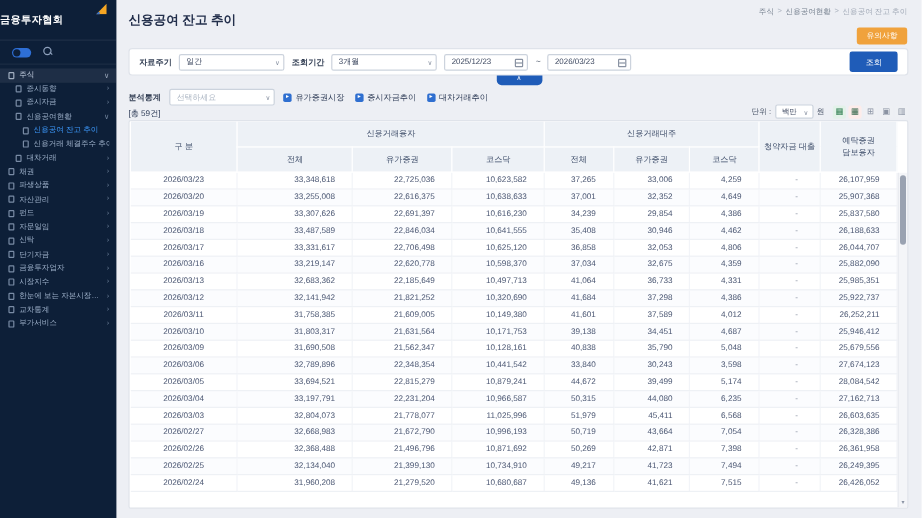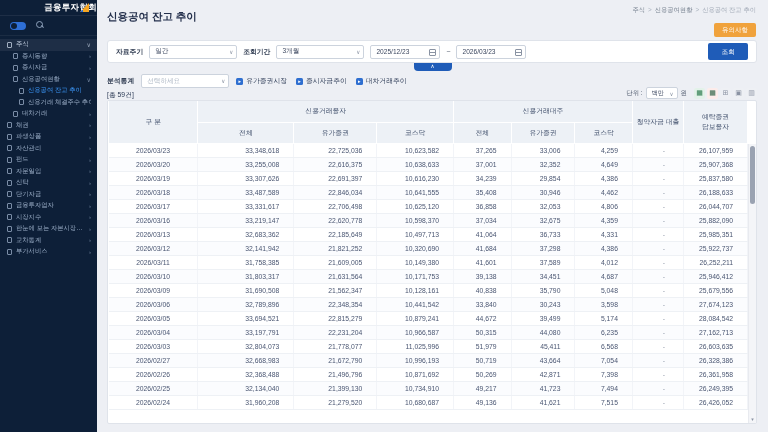--- a/index.html
+++ b/index.html
@@ -1,21 +1,21 @@
 <!DOCTYPE html>
 <html><head>
 <meta charset="utf-8">
 <style>
   * { margin:0; padding:0; box-sizing:border-box; }
   html,body { width:768px; height:432px; overflow:hidden; }
   body { font-family:"Liberation Sans", sans-serif; background:#edeff4; position:relative; }
 
   
   .sidebar { position:absolute; left:0; top:0; width:97px; height:432px; background:#0d1f38; color:#9db0c9; overflow:hidden; }
-  .logo { position:relative; height:16px; display:flex; align-items:center; justify-content:flex-end; border-bottom:1px solid rgba(255,255,255,.07); }
+  .logo { position:relative; height:34px; display:flex; align-items:center; justify-content:flex-start; border-bottom:1px solid rgba(255,255,255,.07); }
   .logo-text { color:#fff; font-size:8.5px; font-weight:bold; letter-spacing:.3px; }
   .logo-arrow { position:absolute; top:3px; right:8px; width:9px; height:9px; background:#f5a623; clip-path:polygon(0 100%,100% 0,100% 100%); }
   .logo-arrow:after { content:""; position:absolute; left:-2px; bottom:-1px; width:5px; height:3px; background:#2e6fd6; }
   .side-tools { height:20px; display:flex; align-items:center; gap:10px; padding:0 10px; border-bottom:1px solid rgba(255,255,255,.06); }
   .toggle { width:16px; height:8px; border-radius:4px; background:#2e6fd6; position:relative; }
   .toggle-knob { position:absolute; left:1px; top:1px; width:6px; height:6px; border-radius:50%; background:#0d1f38; }
   .search { position:relative; width:9px; height:9px; }
   .search:before { content:""; position:absolute; left:0; top:0; width:5px; height:5px; border:1px solid #8fa2bd; border-radius:50%; }
   .search:after { content:""; position:absolute; left:5px; top:5px; width:3px; height:1px; background:#8fa2bd; transform:rotate(45deg); }
   .menu { padding-top:3px; }

